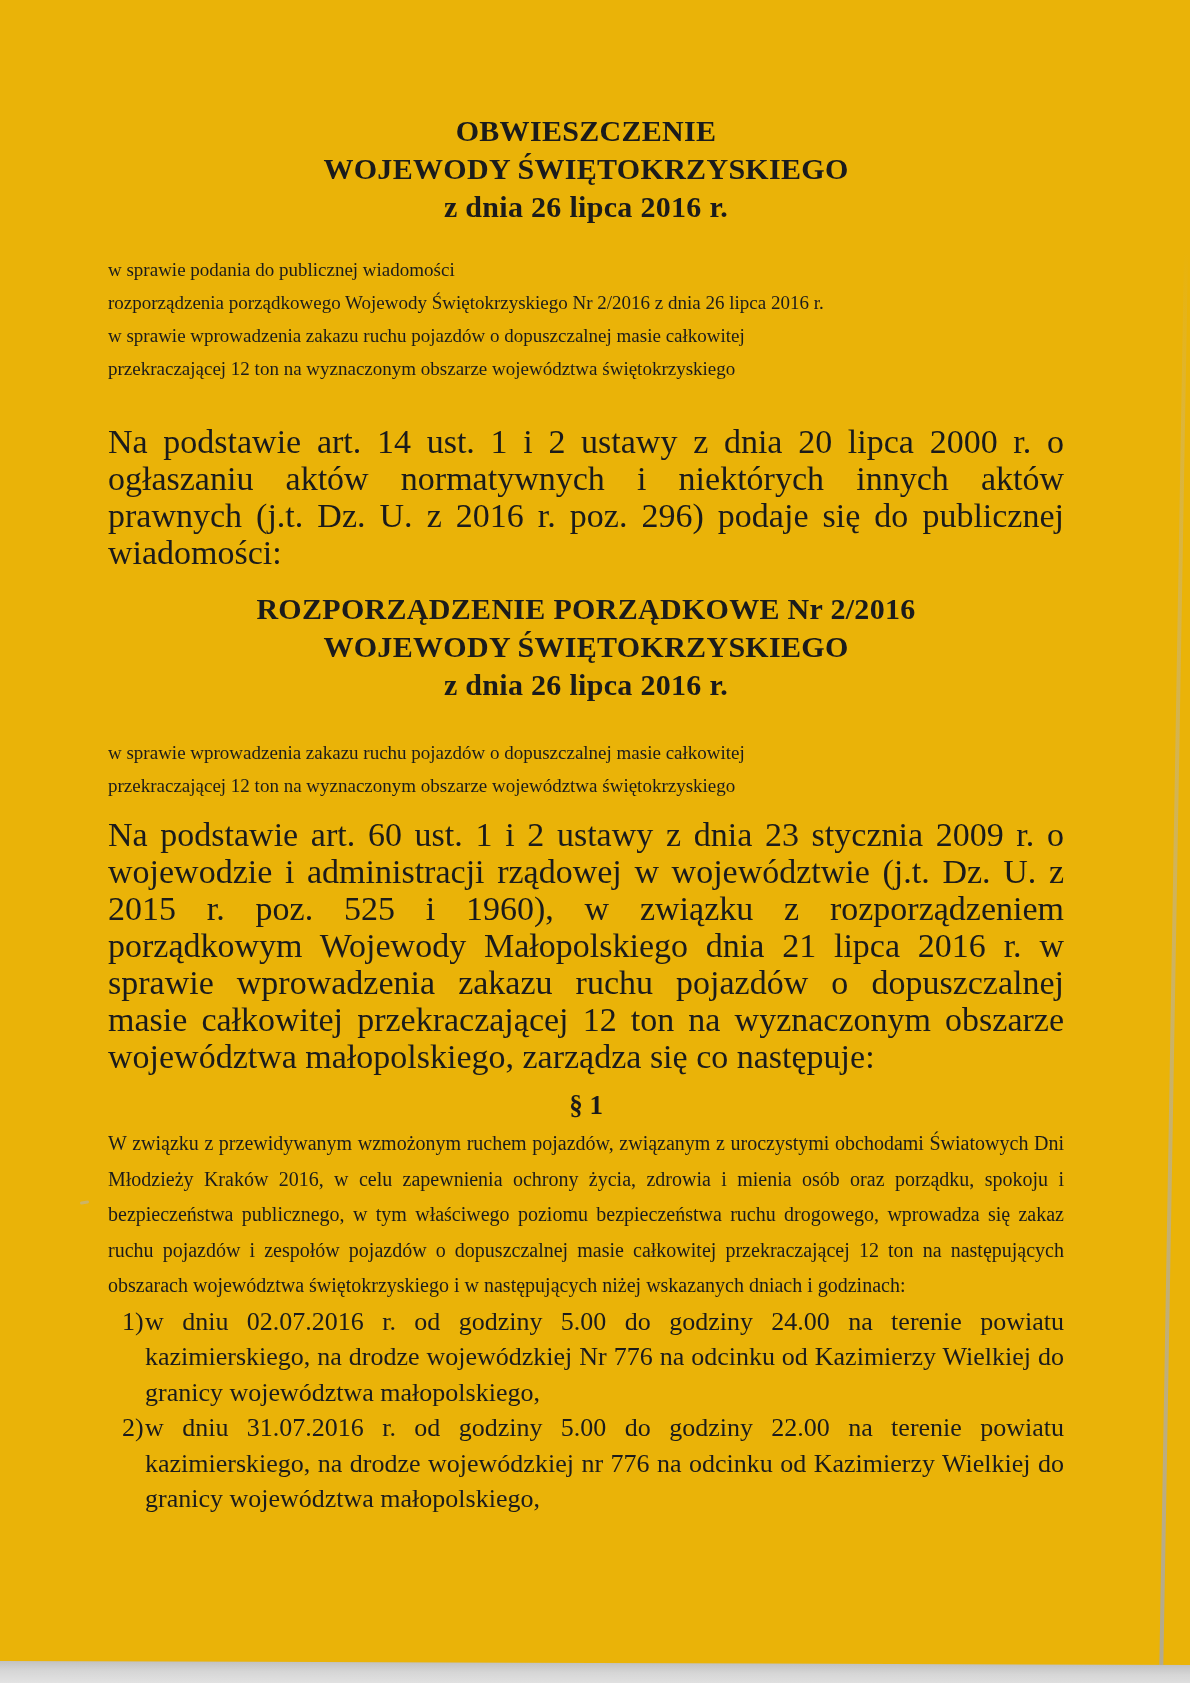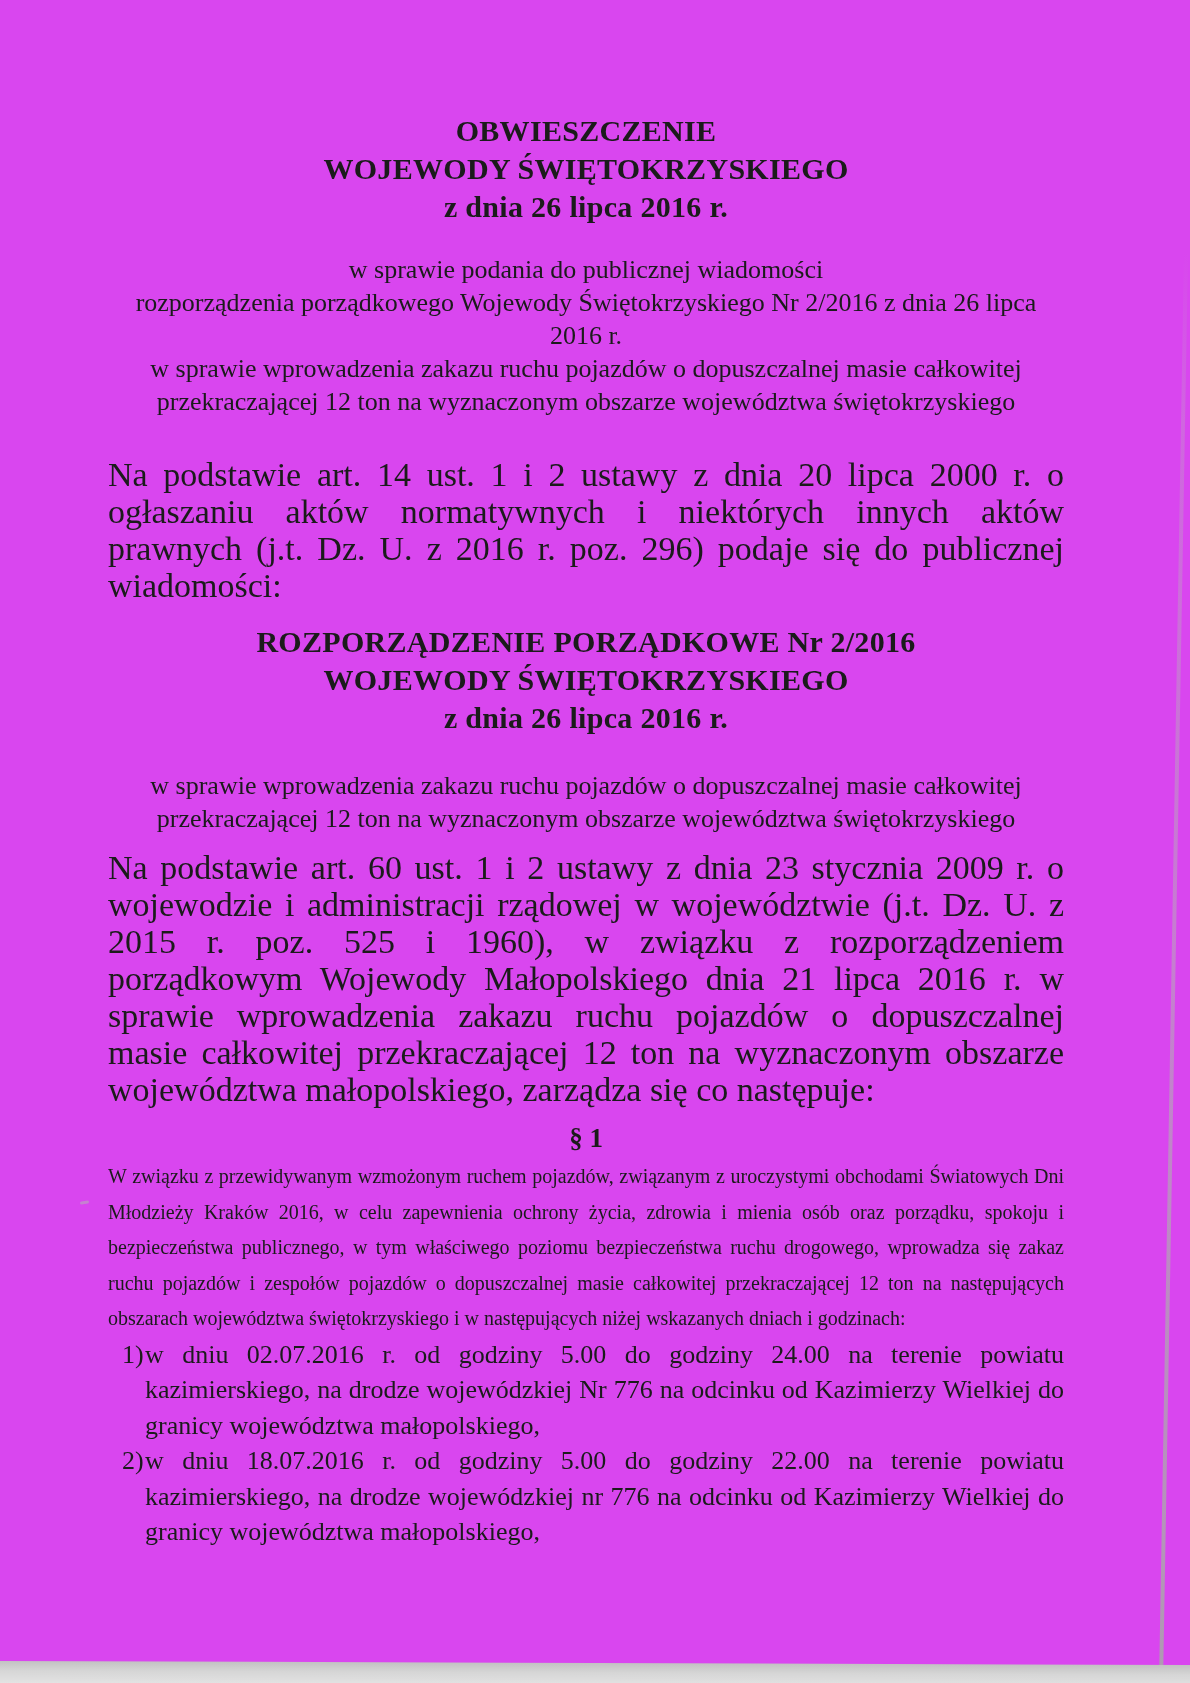--- a/index.html
+++ b/index.html
@@ -5,41 +5,40 @@
 <style>
   html, body {
     margin: 0;
     padding: 0;
     background: #ffffff;
   }
   .page {
     position: relative;
     width: 1190px;
     height: 1683px;
-    background: #d946ef;
+    background: #eab308;
     overflow: hidden;
     font-family: "Liberation Serif", "DejaVu Serif", serif;
     color: #1b1b1b;
   }
   .content {
     position: absolute;
     left: 108px;
     top: 112px;
     width: 956px;
   }
   .title-block {
     text-align: center;
     font-weight: bold;
     font-size: 30px;
     line-height: 38px;
     letter-spacing: 0.3px;
   }
   .subject-block {
-    text-align: center;
-    font-size: 26px;
+    font-size: 19px;
     line-height: 33px;
   }
   .notice-subject { margin-top: 27px; }
   .legal-paragraph {
     text-align: justify;
     font-size: 34px;
     line-height: 37px;
   }
   .notice-basis { margin-top: 38px; }
   .regulation-title { margin-top: 19px; }
@@ -149,21 +148,21 @@
 
     <div class="section-body">W związku z przewidywanym wzmożonym ruchem pojazdów, związanym z uroczystymi obchodami Światowych Dni Młodzieży Kraków 2016, w celu zapewnienia ochrony życia, zdrowia i mienia osób oraz porządku, spokoju i bezpieczeństwa publicznego, w tym właściwego poziomu bezpieczeństwa ruchu drogowego, wprowadza się zakaz ruchu pojazdów i zespołów pojazdów o dopuszczalnej masie całkowitej przekraczającej 12 ton na następujących obszarach województwa świętokrzyskiego i w następujących niżej wskazanych dniach i godzinach:</div>
 
     <div class="item-list">
       <div class="list-item">
         <span class="item-marker">1)</span>
         <span class="item-text">w dniu 02.07.2016 r. od godziny 5.00 do godziny 24.00 na terenie powiatu kazimierskiego, na drodze wojewódzkiej Nr 776 na odcinku od Kazimierzy Wielkiej do granicy województwa małopolskiego,</span>
       </div>
       <div class="list-item">
         <span class="item-marker">2)</span>
-        <span class="item-text">w dniu 18.07.2016 r. od godziny 5.00 do godziny 22.00 na terenie powiatu kazimierskiego, na drodze wojewódzkiej nr 776 na odcinku od Kazimierzy Wielkiej do granicy województwa małopolskiego,</span>
+        <span class="item-text">w dniu 31.07.2016 r. od godziny 5.00 do godziny 22.00 na terenie powiatu kazimierskiego, na drodze wojewódzkiej nr 776 na odcinku od Kazimierzy Wielkiej do granicy województwa małopolskiego,</span>
       </div>
     </div>
 
   </div>
 
   <div class="scan-speck"></div>
   <div class="page-edge-shadow"></div>
   <div class="scanner-bottom-strip"></div>
 </div>
 

